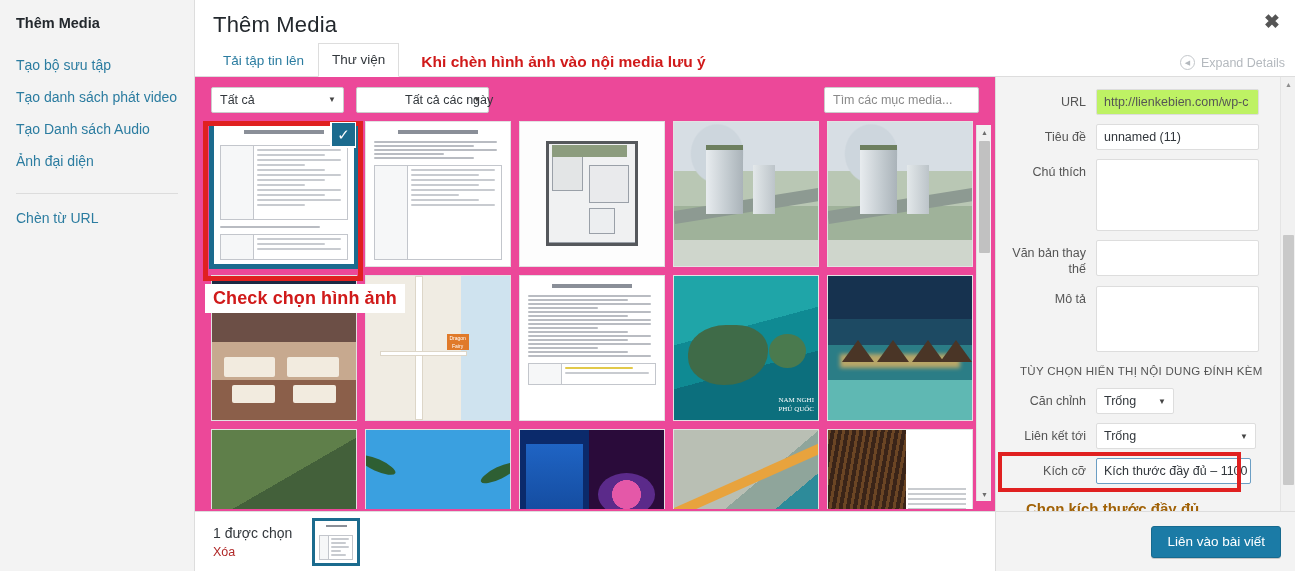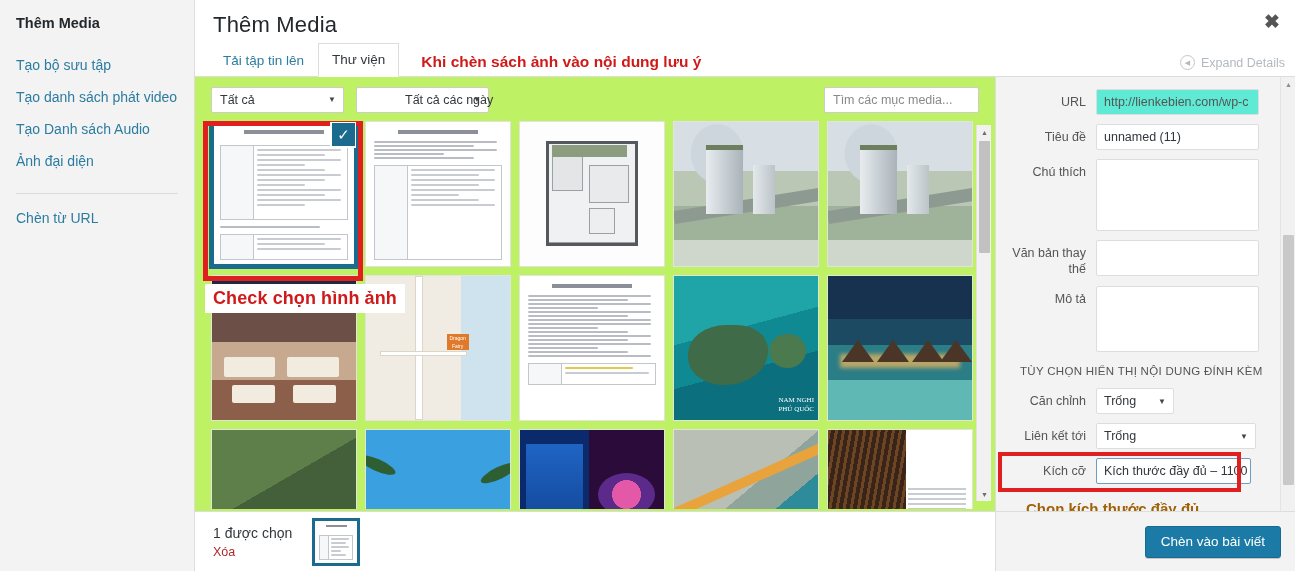--- a/index.html
+++ b/index.html
@@ -70,21 +70,21 @@
     color:#b4b9be; font-size:12.5px; cursor:pointer;
   }
   .ed-circle {
     width:15px; height:15px; border-radius:50%; border:1.5px solid #c3c7cb;
     display:flex; align-items:center; justify-content:center;
     font-size:7px; color:#b4b9be; line-height:1;
   }
 
   
   .content { display:flex; height: 456px; }
-  .left-pane { position:relative; flex: 1 1 auto; background:#bef264; }
+  .left-pane { position:relative; flex: 1 1 auto; background:#ec4899; }
   .right-pane {
     flex:0 0 300px; width:300px; background:#f3f3f3;
     border-left:1px solid #ddd; position:relative; overflow:hidden;
   }
 
   
   .toolbar { display:flex; align-items:center; padding: 10px 16px 8px 16px; }
   .sel {
     position:relative; height:26px; background:#fff; border:1px solid #ccc;
     border-radius:2px; font-size:12.5px; color:#32373c;
@@ -155,21 +155,21 @@
   .fld-label {
     width:92px; flex:0 0 92px; text-align:right; padding-right:10px;
     font-size:12.5px; color:#555; line-height:16px; padding-top:5px;
   }
   .fld-ctl { flex:1 1 auto; }
   .inp {
     width:163px; height:26px; border:1px solid #ddd; background:#fff;
     font-size:12.5px; color:#32373c; padding:0 7px; line-height:24px;
     border-radius:2px; overflow:hidden; white-space:nowrap;
   }
-  .inp.readonly { background:#5eead4; color:#555; border-color:#ddd; }
+  .inp.readonly { background:#bef264; color:#555; border-color:#ddd; }
   .ta {
     width:163px; border:1px solid #ddd; background:#fff; border-radius:2px;
     position:relative;
   }
   .ta.h1 { height:72px; }
   .ta.h2 { height:36px; }
   .ta.h3 { height:66px; }
 
   .rp-sec-title {
     font-size:11.5px; color:#555; text-transform:uppercase;
@@ -345,21 +345,21 @@
 
   <div class="frame">
 
     <div class="close-btn">✖</div>
 
     <div class="frame-title">Thêm Media</div>
 
     <div class="tabs-row">
       <div class="tab">Tải tập tin lên</div>
       <div class="tab active">Thư viện</div>
-      <div class="note-red">Khi chèn sách ảnh vào nội dung lưu ý</div>
+      <div class="note-red">Khi chèn hình ảnh vào nội media lưu ý</div>
       <div class="expand-details">
         <span class="ed-circle">◀</span>
         <span>Expand Details</span>
       </div>
     </div>
 
     <div class="content">
 
       <div class="left-pane">
 
@@ -682,18 +682,18 @@
                   <div class="ln m"></div>
                   <div class="ln l"></div>
               <div class="ln s"></div>
                   <div class="ln m"></div>
             </div>
               </div>
           </div>
         </div>
       </div>
       <div class="foot-right">
-        <button class="btn-primary">Chèn vào bài viết</button>
+        <button class="btn-primary">Liên vào bài viết</button>
       </div>
     </div>
 
   </div>
 </div>
 
 </body></html>

